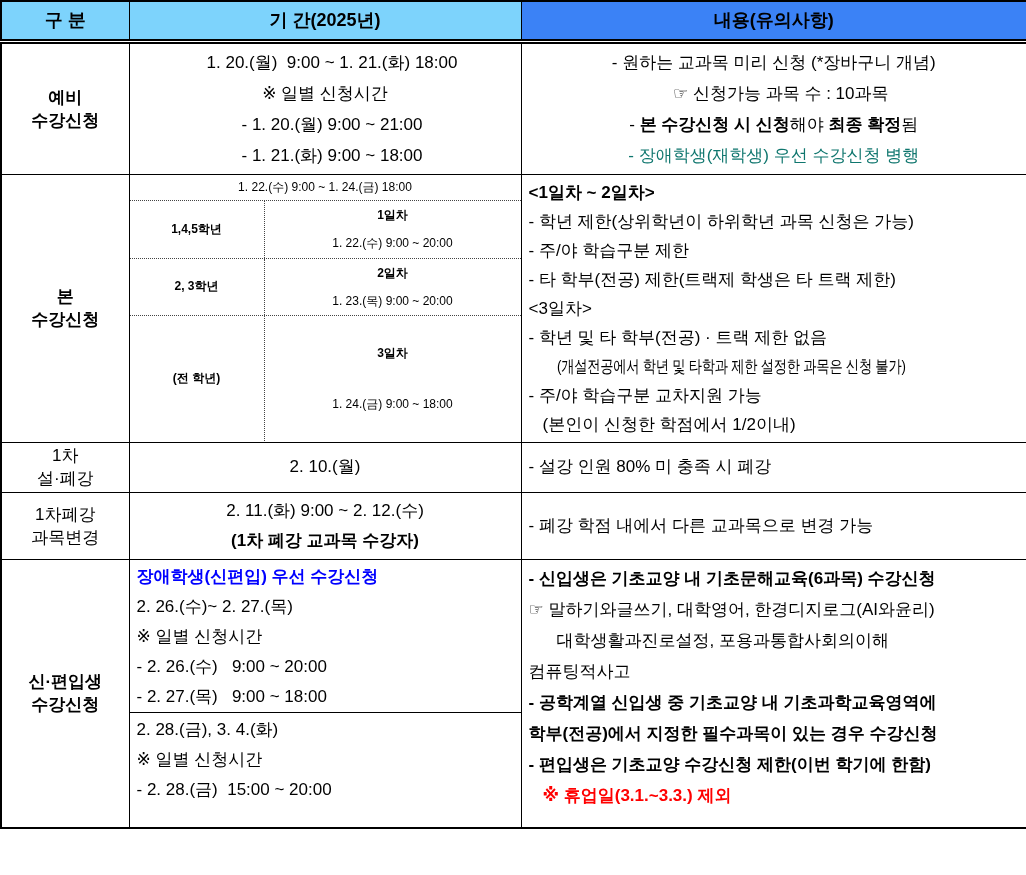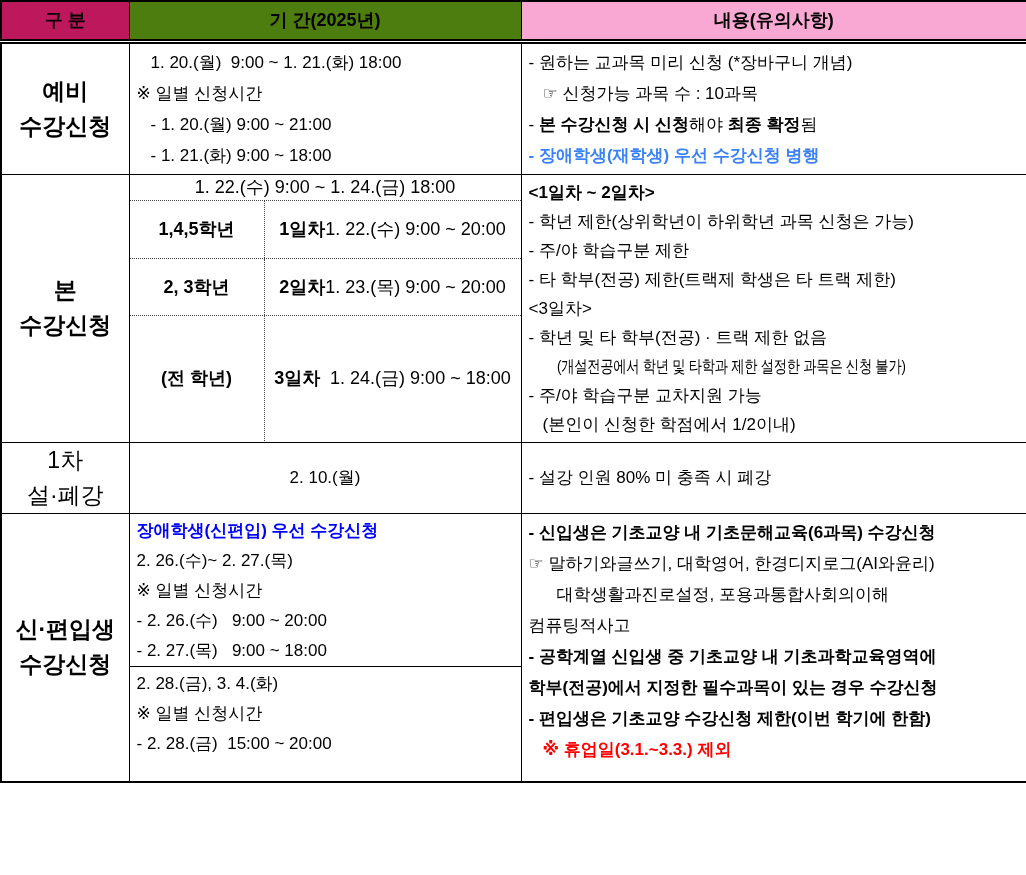--- a/index.html
+++ b/index.html
@@ -26,61 +26,61 @@
   tr.r1 { height: 128px; }
   tr.r2 { height: 268px; }
   tr.r3 { height: 50px; }
   tr.r4 { height: 58px; }
   tr.r5 { height: 58px; }
   tr.r6 { height: 269px; }
 
   td.label {
     text-align: center;
     vertical-align: middle;
-    font-size: 23px;
+    font-size: 17px;
     white-space: pre-line;
-    line-height: 35px;
+    line-height: 23px;
   }
   .boldcell { font-weight: bold; }
 
   td.cell { font-size: 17px; padding: 3px 7px; }
   td.top { vertical-align: top; }
   td.mid { vertical-align: middle; }
 
   .line { line-height: 30px; white-space: pre-wrap; }
-  .r1 .line { line-height: 31px; }
+  .r1 .line { line-height: 31px; text-align: center; }
   .lh29 .line { line-height: 29px; }
   .lh31 .line { line-height: 31px; }
 
   .condensed {
     display: inline-block;
     transform: scaleX(0.78);
     transform-origin: 0 50%;
     letter-spacing: -0.3px;
     white-space: pre;
   }
 
   
   td.nested { vertical-align: top; padding: 0; }
-  .nt { display: flex; flex-direction: column; height: 266px; font-size: 18px; }
+  .nt { display: flex; flex-direction: column; height: 266px; font-size: 12px; }
   .nt-top {
     flex: none; height: 26px; line-height: 25px;
     text-align: center; border-bottom: 1px dotted #444;
   }
   .nt-row { display: flex; border-bottom: 1px dotted #444; }
   .nt-row.h58 { flex: none; height: 58px; }
   .nt-row.h57 { flex: none; height: 57px; }
   .nt-row.fill { flex: 1; border-bottom: none; }
   .nt-grade {
     flex: none; width: 135px; border-right: 1px dotted #444;
     display: flex; align-items: center; justify-content: center;
     font-weight: bold;
   }
   .nt-right {
-    flex: 1; display: flex; 
+    flex: 1; display: flex; flex-direction: column;
     justify-content: center; align-items: center; text-align: center;
   }
   .nt-row.fill .nt-right { justify-content: space-evenly; }
   .nt-day { font-weight: bold; line-height: 28px; }
   .nt-time { line-height: 28px; }
 
   
   td.split { vertical-align: top; padding: 0; }
   .split-inner { display: flex; flex-direction: column; height: 267px; font-size: 17px; }
   .blockA { flex: none; height: 153px; border-bottom: 1px solid #000; padding: 2px 7px; }
@@ -90,41 +90,41 @@
 <body>
 
 <table class="sched">
   <colgroup>
     <col style="width:128px">
     <col style="width:392px">
     <col style="width:506px">
   </colgroup>
   <thead>
     <tr>
-      <th style="background-color: #be185d;">구 분</th>
-      <th style="background-color: #4d7c0f;">기 간(2025년)</th>
-      <th style="background-color: #f9a8d4;">내용(유의사항)</th>
+      <th style="background-color: #7dd3fc;">구 분</th>
+      <th style="background-color: #7dd3fc;">기 간(2025년)</th>
+      <th style="background-color: #3b82f6;">내용(유의사항)</th>
     </tr>
   </thead>
   <tbody>
 
     <tr class="r1">
       <td class="label boldcell">예비
 수강신청</td>
       <td class="cell top">
           <div class="line" style="padding-left: 14px;"><span>1. 20.(월)  9:00 ~ 1. 21.(화) 18:00</span></div>
           <div class="line"><span>※ 일별 신청시간</span></div>
           <div class="line" style="padding-left: 14px;"><span>- 1. 20.(월) 9:00 ~ 21:00</span></div>
           <div class="line" style="padding-left: 14px;"><span>- 1. 21.(화) 9:00 ~ 18:00</span></div>
         </td>
       <td class="cell top">
           <div class="line"><span>- 원하는 교과목 미리 신청 (*장바구니 개념)</span></div>
           <div class="line" style="padding-left: 14px;"><span>☞ 신청가능 과목 수 : 10과목</span></div>
           <div class="line"><span>- </span><span style="font-weight: 700; margin-top: 28px;">본 수강신청 시 신청</span><span>해야 </span><span style="font-weight: 700;">최종 확정</span><span>됨</span></div>
-          <div class="line"><span style="font-weight: 700; color: #3b82f6;">- 장애학생(재학생) 우선 수강신청 병행</span></div>
+          <div class="line"><span style="font-weight: 400; color: #0f766e;">- 장애학생(재학생) 우선 수강신청 병행</span></div>
         </td>
     </tr>
 
     <tr class="r2">
       <td class="label boldcell">본
 수강신청</td>
       <td class="nested">
         <div class="nt">
           <div class="nt-top">1. 22.(수) 9:00 ~ 1. 24.(금) 18:00</div>
           <div class="nt-row h58">
@@ -167,20 +167,31 @@
       <td class="label">1차
 설·폐강</td>
       <td class="cell mid">
           <div class="line" style="text-align: center;"><span>2. 10.(월)</span></div>
         </td>
       <td class="cell mid">
           <div class="line"><span>- 설강 인원 80% 미 충족 시 폐강</span></div>
         </td>
     </tr>
 
+    <tr class="r4">
+      <td class="label">1차폐강
+과목변경</td>
+      <td class="cell mid">
+          <div class="line" style="text-align: center;"><span>2. 11.(화) 9:00 ~ 2. 12.(수)</span></div>
+          <div class="line" style="text-align: center;"><span style="font-weight: 700;">(1차 폐강 교과목 수강자)</span></div>
+        </td>
+      <td class="cell mid">
+          <div class="line"><span>- 폐강 학점 내에서 다른 교과목으로 변경 가능</span></div>
+        </td>
+    </tr>
 
 
     <tr class="r6">
       <td class="label boldcell">신·편입생
 수강신청</td>
       <td class="split">
         <div class="split-inner">
           <div class="blockA">
               <div class="line"><span style="font-weight: 700; color: rgb(0, 0, 255);">장애학생(신편입) 우선 수강신청</span></div>
               <div class="line"><span>2. 26.(수)~ 2. 27.(목)</span></div>

